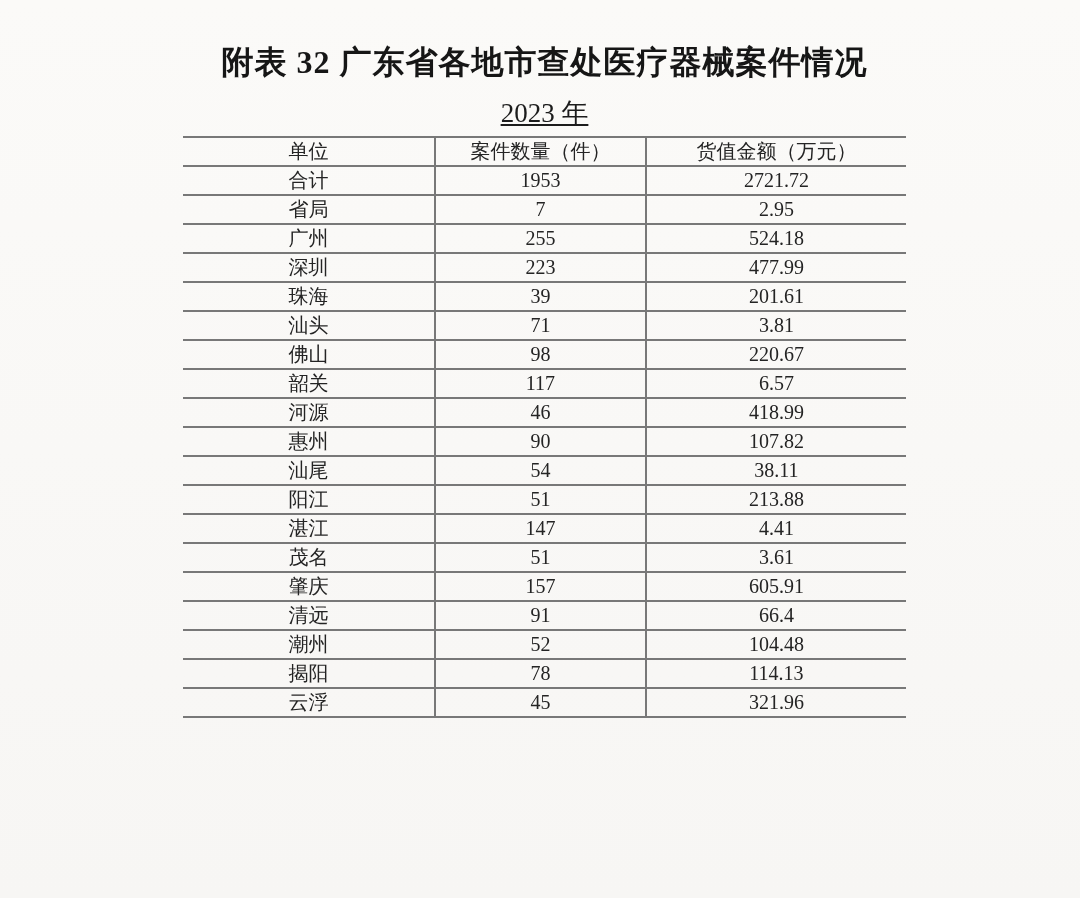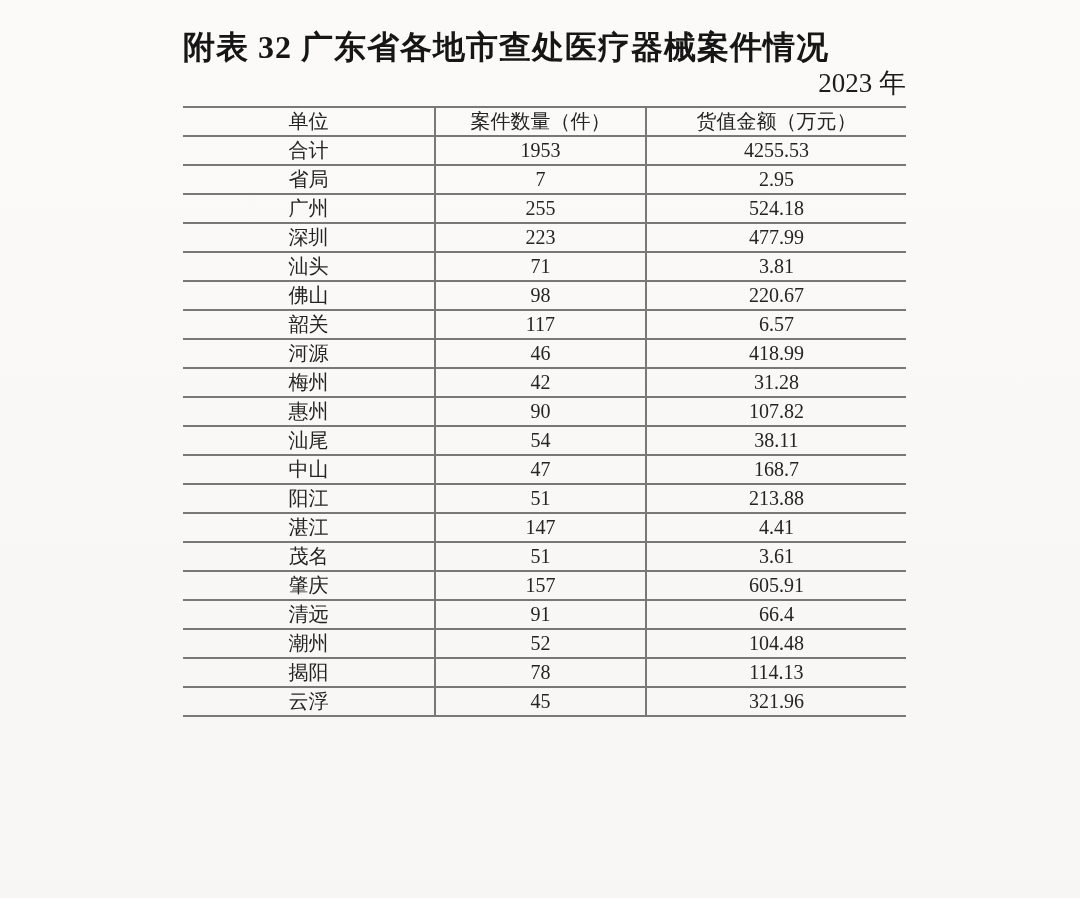--- a/index.html
+++ b/index.html
@@ -20,36 +20,38 @@
     height: 898px;
     background: linear-gradient(#fbfaf8, #f7f6f4);
   }
   .content {
     position: absolute;
     left: 183px;
     top: 0;
     width: 723px;
   }
   .doc-title {
-    margin: 0;
+    margin: 15px;
     padding-top: 28px;
+    text-align: center;
     font-size: 32px;
     line-height: 38px;
     font-weight: bold;
     letter-spacing: 1px;
     color: #161616;
     white-space: nowrap;
   }
   .doc-subtitle {
     margin: 0 0 6px 0;
-    text-align: right;
+    text-align: center;
     font-size: 27px;
     line-height: 34px;
     font-weight: normal;
     color: #1c1c1c;
+    text-decoration: underline;
   }
   table.cases {
     width: 723px;
     border-collapse: collapse;
     table-layout: fixed;
     font-size: 20px;
     color: #242424;
   }
   table.cases col.c1 { width: 252px; }
   table.cases col.c2 { width: 211px; }
@@ -94,76 +96,71 @@
         <tr>
           <th>单位</th>
           <th>案件数量（件）</th>
           <th>货值金额（万元）</th>
         </tr>
       </thead>
       <tbody>
           <tr>
             <td>合计</td>
             <td>1953</td>
-            <td>4255.53</td>
+            <td>2721.72</td>
           </tr>
           <tr>
             <td>省局</td>
             <td>7</td>
             <td>2.95</td>
           </tr>
           <tr>
             <td>广州</td>
             <td>255</td>
             <td>524.18</td>
           </tr>
           <tr>
             <td>深圳</td>
             <td>223</td>
             <td>477.99</td>
           </tr>
           <tr>
+            <td>珠海</td>
+            <td>39</td>
+            <td>201.61</td>
+          </tr>
+          <tr>
             <td>汕头</td>
             <td>71</td>
             <td>3.81</td>
           </tr>
           <tr>
             <td>佛山</td>
             <td>98</td>
             <td>220.67</td>
           </tr>
           <tr>
             <td>韶关</td>
             <td>117</td>
             <td>6.57</td>
           </tr>
           <tr>
             <td>河源</td>
             <td>46</td>
             <td>418.99</td>
           </tr>
           <tr>
-            <td>梅州</td>
-            <td>42</td>
-            <td>31.28</td>
-          </tr>
-          <tr>
             <td>惠州</td>
             <td>90</td>
             <td>107.82</td>
           </tr>
           <tr>
             <td>汕尾</td>
             <td>54</td>
             <td>38.11</td>
-          </tr>
-          <tr>
-            <td>中山</td>
-            <td>47</td>
-            <td>168.7</td>
           </tr>
           <tr>
             <td>阳江</td>
             <td>51</td>
             <td>213.88</td>
           </tr>
           <tr>
             <td>湛江</td>
             <td>147</td>
             <td>4.41</td>

